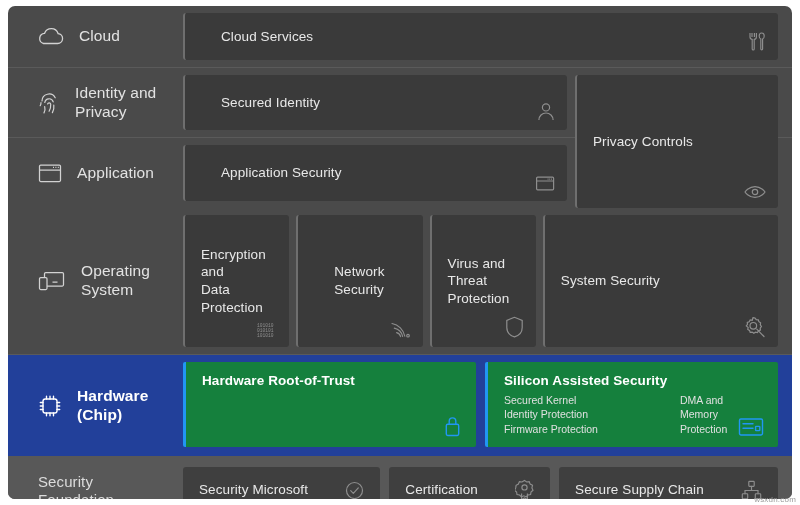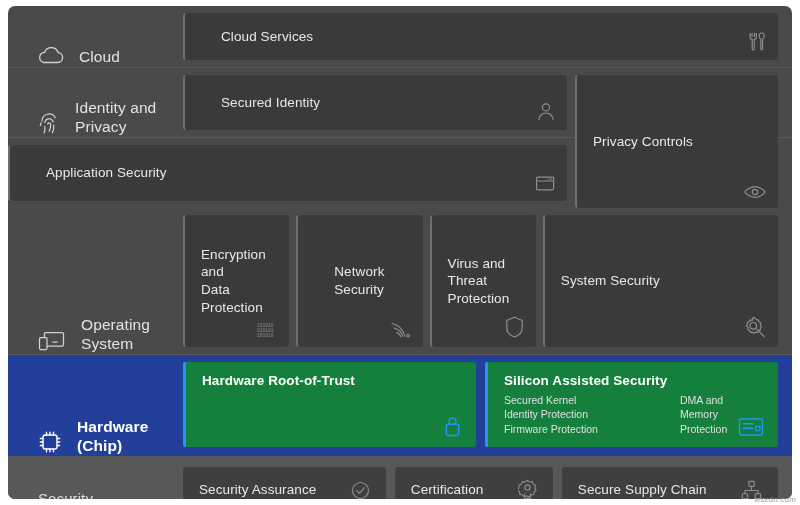--- a/index.html
+++ b/index.html
@@ -26,21 +26,21 @@
     border-bottom: 1px solid #5a5a5a;
   }
   .row.last { border-bottom: none; }
   .row.hw { background: #22409a; border-bottom: none; }
   .row.foundation { background: #585858; }
 
   .label-cell {
     width: 175px;
     flex: 0 0 175px;
     display: flex;
-    align-items: flex-end;
+    align-items: center;
     gap: 13px;
     padding-left: 28px;
   }
   .label-cell .ico {
     flex: 0 0 auto;
     display: flex;
     align-items: center;
     justify-content: center;
     color: #d2d2d2;
   }
@@ -182,20 +182,30 @@
             <svg width="18" height="19" viewBox="0 0 18 19" fill="none" stroke="currentColor" stroke-width="1.2">
               <circle cx="9" cy="5.4" r="3.6"></circle>
               <path d="M1.9 18c0-3.9 3.2-7 7.1-7s7.1 3.1 7.1 7"></path>
             </svg>
           </span>
         </div>
       </div>
     </div>
 
     <div class="row" style="flex:1 1 auto; border-bottom:none;">
+      <div class="label-cell">
+        <span class="ico">
+          <svg width="28" height="24" viewBox="0 0 28 24" fill="none" stroke="currentColor" stroke-width="1.25">
+            <rect x="3.5" y="4" width="21" height="16.5" rx="1.2"></rect>
+            <path d="M3.5 9h21"></path>
+            <path d="M17 6.4h1M19.4 6.4h1M21.8 6.4h1"></path>
+          </svg>
+        </span>
+        <span class="label-text">Application</span>
+      </div>
       <div class="cards" style="padding-right:225px;">
         <div class="card center">
           <div class="title">Application Security</div>
           <span class="cico">
             <svg width="20" height="17" viewBox="0 0 20 17" fill="none" stroke="currentColor" stroke-width="1.2">
               <rect x="1.6" y="2.2" width="17" height="12.6" rx="1"></rect>
               <path d="M1.6 6h17"></path>
               <path d="M12.6 4.1h.9M14.3 4.1h.9M16 4.1h.9"></path>
             </svg>
           </span>
@@ -318,21 +328,21 @@
     </div>
   </div>
 
   <div class="row foundation last" style="flex:1 1 auto;">
     <div class="label-cell foundation">
       <span class="label-text">Security
 Foundation</span>
     </div>
     <div class="cards">
       <div class="card">
-        <div class="title">Security Assurance</div>
+        <div class="title">Security Microsoft</div>
         <span class="cico">
           <svg width="19" height="19" viewBox="0 0 19 19" fill="none" stroke="currentColor" stroke-width="1.2">
             <circle cx="9.5" cy="9.5" r="8"></circle>
             <path d="m5.7 9.7 2.6 2.7 5-5.5" stroke-linecap="round" stroke-linejoin="round"></path>
           </svg>
         </span>
       </div>
       <div class="card">
         <div class="title">Certification</div>
         <span class="cico">

